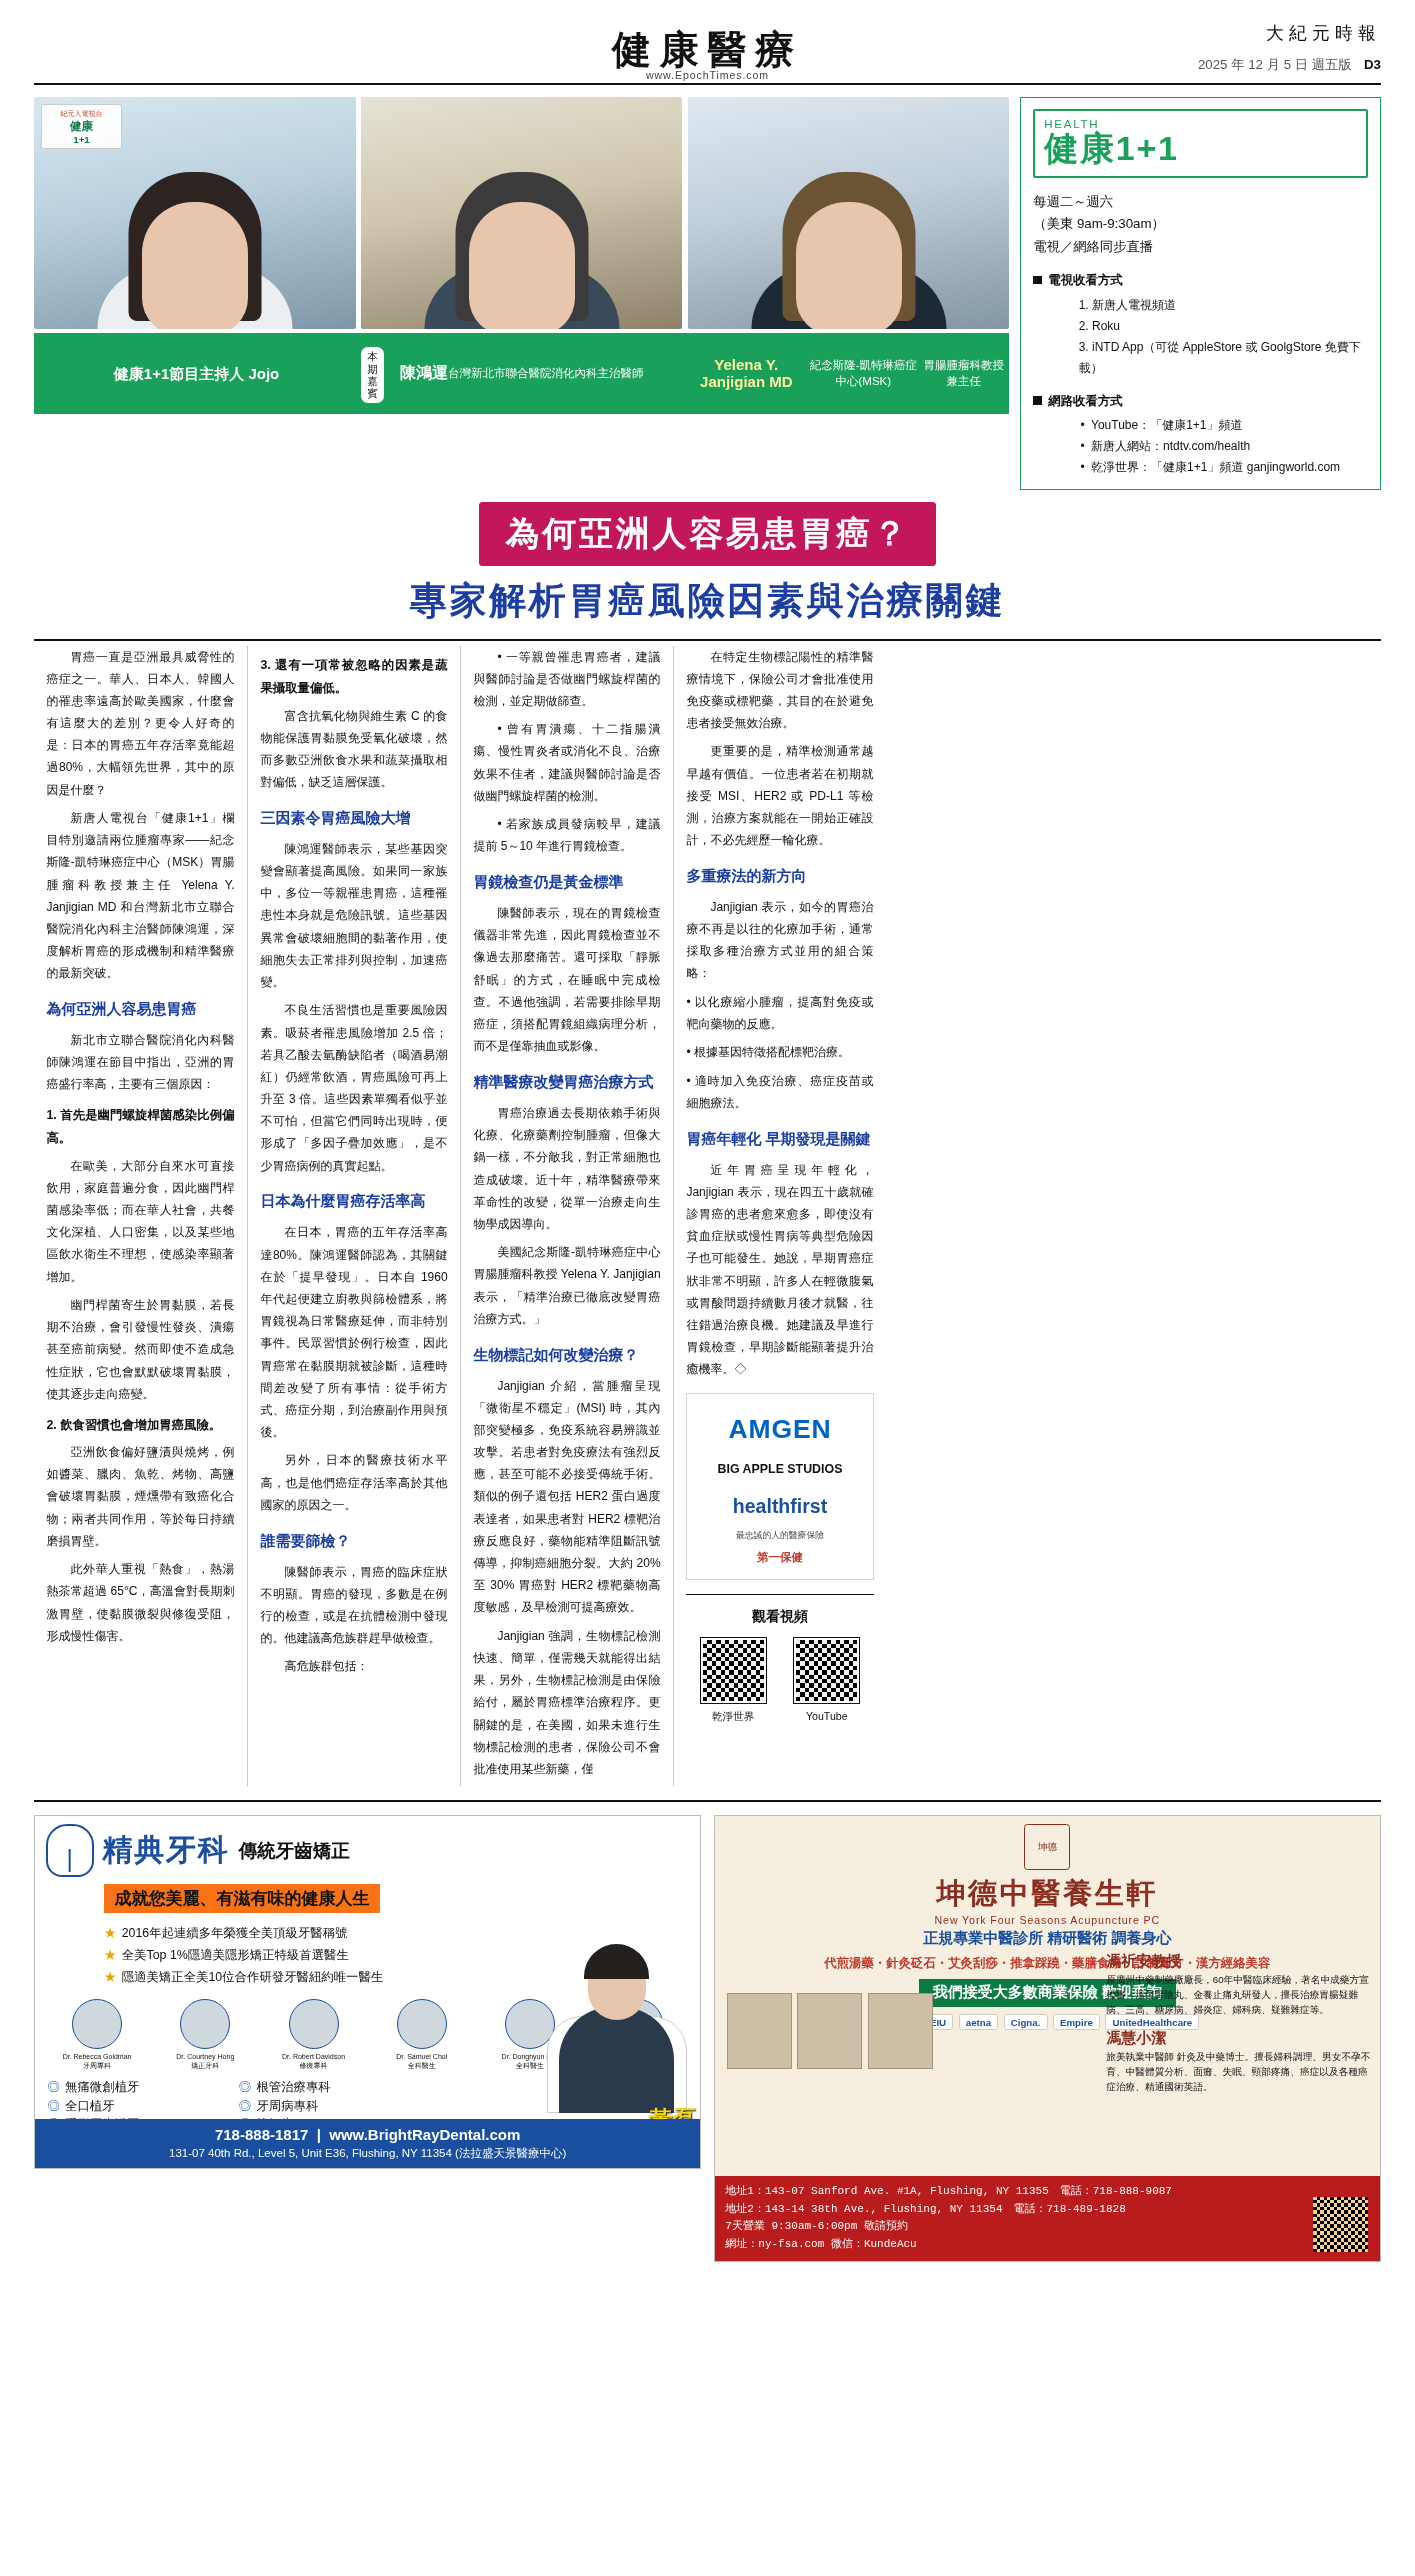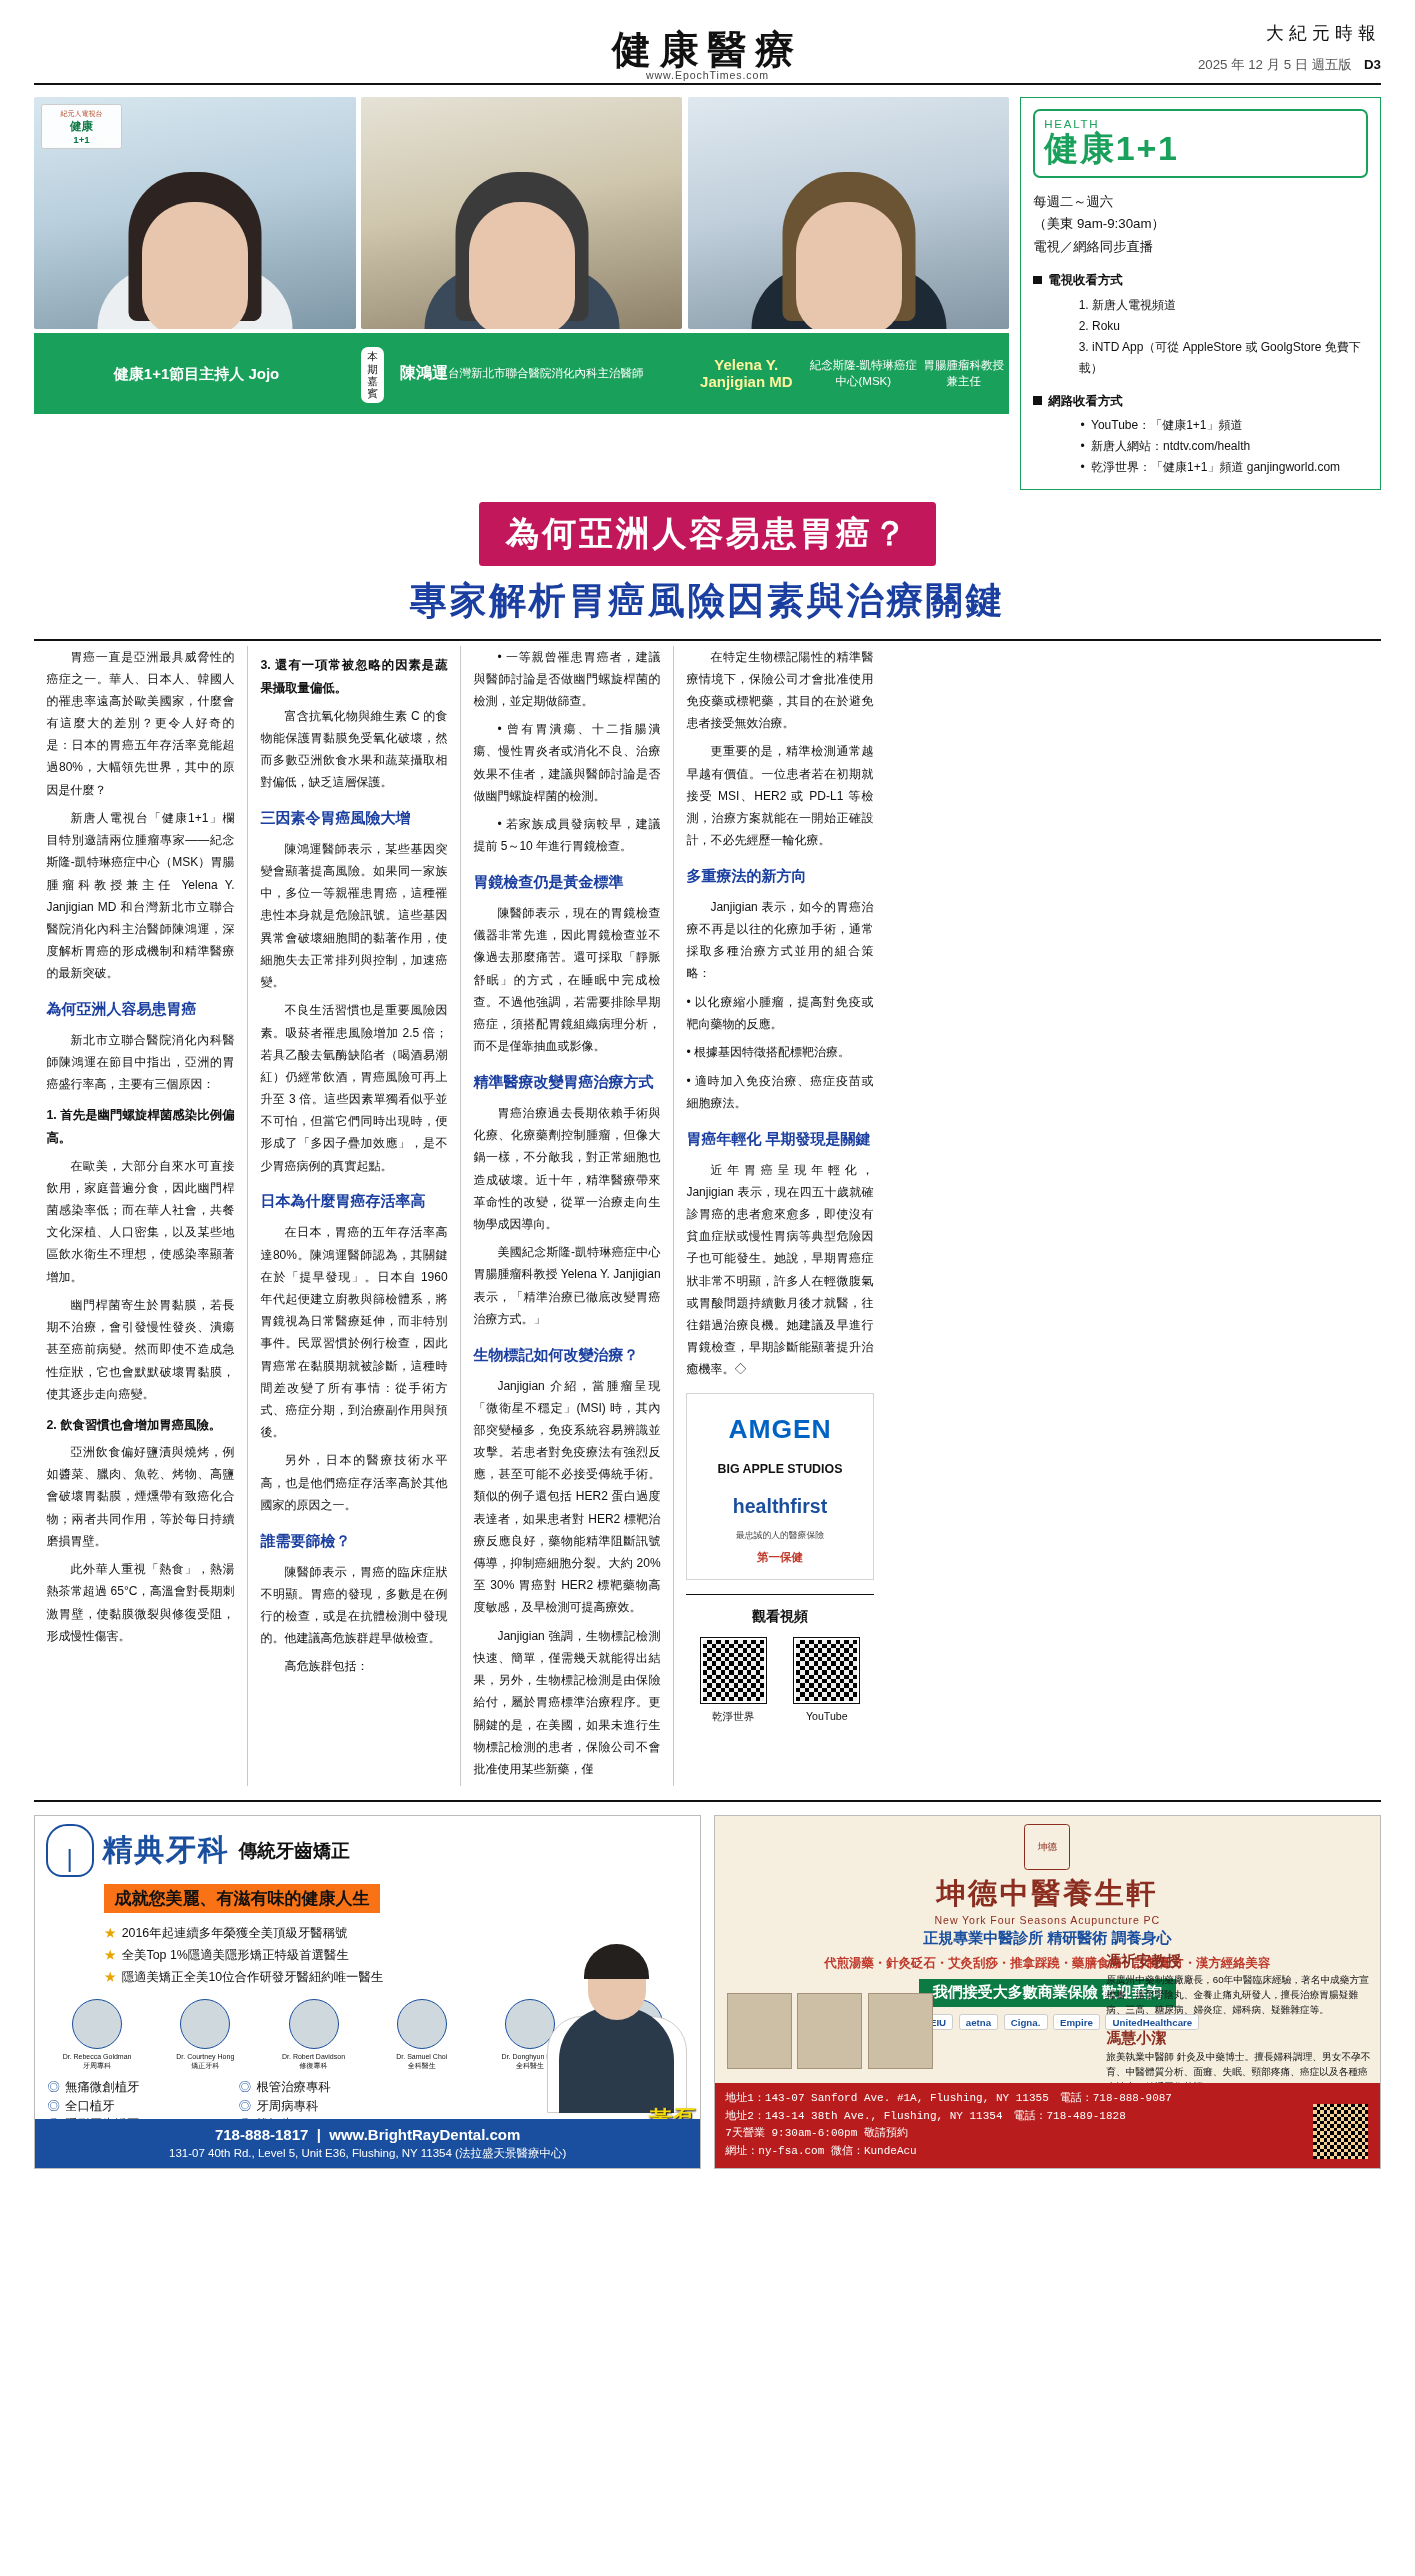--- a/index.html
+++ b/index.html
@@ -57,21 +57,21 @@
   .gb-cell .l1 { font-size:15px; font-weight:bold; line-height:1.45; }
   .gb-cell .l2 { font-size:11.5px; line-height:1.45; }
   .gb-cell .name { font-size:16px; font-weight:bold; }
   .gb-cell .name-y { font-size:15px; font-weight:bold; color:#fff59d; }
   .guest-tag {
     position:absolute; left:327px; top:14px; width:23px; background:#fff; color:#111;
     font-size:10.6px; line-height:1.15; text-align:center; padding:3.5px 1.8px; border-radius:7px;
   }
 
   .hero-right { width:364px; border:1.8px solid #19a05a; padding:10.6px 12.4px; }
-  .health-logo { border:2.7px solid #19a05a; border-radius:7px; padding:7px 8.8px 8.8px; }
+  .health-logo { border:2.7px solid #19a05a; border-radius:2px; padding:7px 8.8px 8.8px; }
   .health-logo .hl-en { font-size:11.5px; color:#19a05a; letter-spacing:1.8px; }
   .health-logo .hl-cn { font-size:34px; font-weight:bold; color:#19a05a; line-height:1.1; letter-spacing:1.8px; }
   .hr-time { margin-top:12.4px; font-size:13.3px; line-height:1.7; }
   .hr-head { margin-top:14px; font-size:12.4px; font-weight:bold; }
   .hr-head .sq { display:inline-block; width:8.8px; height:8.8px; background:#111; margin-right:6.2px; }
   .hr-list { margin:5.3px 0 0 5.3px; font-size:12px; line-height:1.75; }
   .hr-list li { list-style:none; }
   .hr-list.dot li { position:relative; padding-left:12.4px; }
   .hr-list.dot li:before { content:"•"; position:absolute; left:1.8px; }
 
@@ -111,21 +111,21 @@
   .qr { width:65px; height:65px; margin:0 auto 3.5px;
         background:
           repeating-linear-gradient(90deg,#111 0 4.4px,#fff 4.4px 8.8px),
           repeating-linear-gradient(0deg,#111 0 4.4px,#fff 4.4px 8.8px);
         background-blend-mode:difference; border:2.7px solid #fff; outline:0.9px solid #111; }
 
   
   .ads { display:flex; gap:12.4px; margin-top:14px; border-top:2.7px solid #111; padding-top:12.4px; }
   .ad { border:0.9px solid #bbb; position:relative; overflow:hidden; }
   .ad-left { width:681px; height:354px; background:#fff; }
-  .ad-right { width:681px; height:354px; background:#f6efe0; }
+  .ad-right { width:681px; height:447px; background:#f6efe0; }
 
   .dental-head { display:flex; align-items:center; gap:8.8px; padding:8.8px 10.6px 0; }
   .tooth { width:48px; height:53px; border:2.7px solid #1a4fa0; border-radius:21px 21px 16px 16px; position:relative; }
   .tooth:after { content:""; position:absolute; left:50%; top:23px; width:2.7px; height:23px; background:#1a4fa0; transform:translateX(-50%); }
   .dental-name { font-size:30px; font-weight:bold; color:#1a4fa0; letter-spacing:1.8px; }
   .dental-star { font-size:18.6px; font-weight:bold; color:#111; }
   .dental-sub { background:#f97316; display:inline-block; font-size:17px; font-weight:bold; padding:2.7px 10.6px; margin:7px 0 0 69px; }
   .dental-bullets { margin:8.8px 0 0 69px; font-size:12.4px; line-height:1.8; }
   .dental-bullets span.st { color:#e8a400; margin-right:5.3px; }
   .docs { display:flex; gap:5.3px; margin:10.6px 10.6px 0; }

